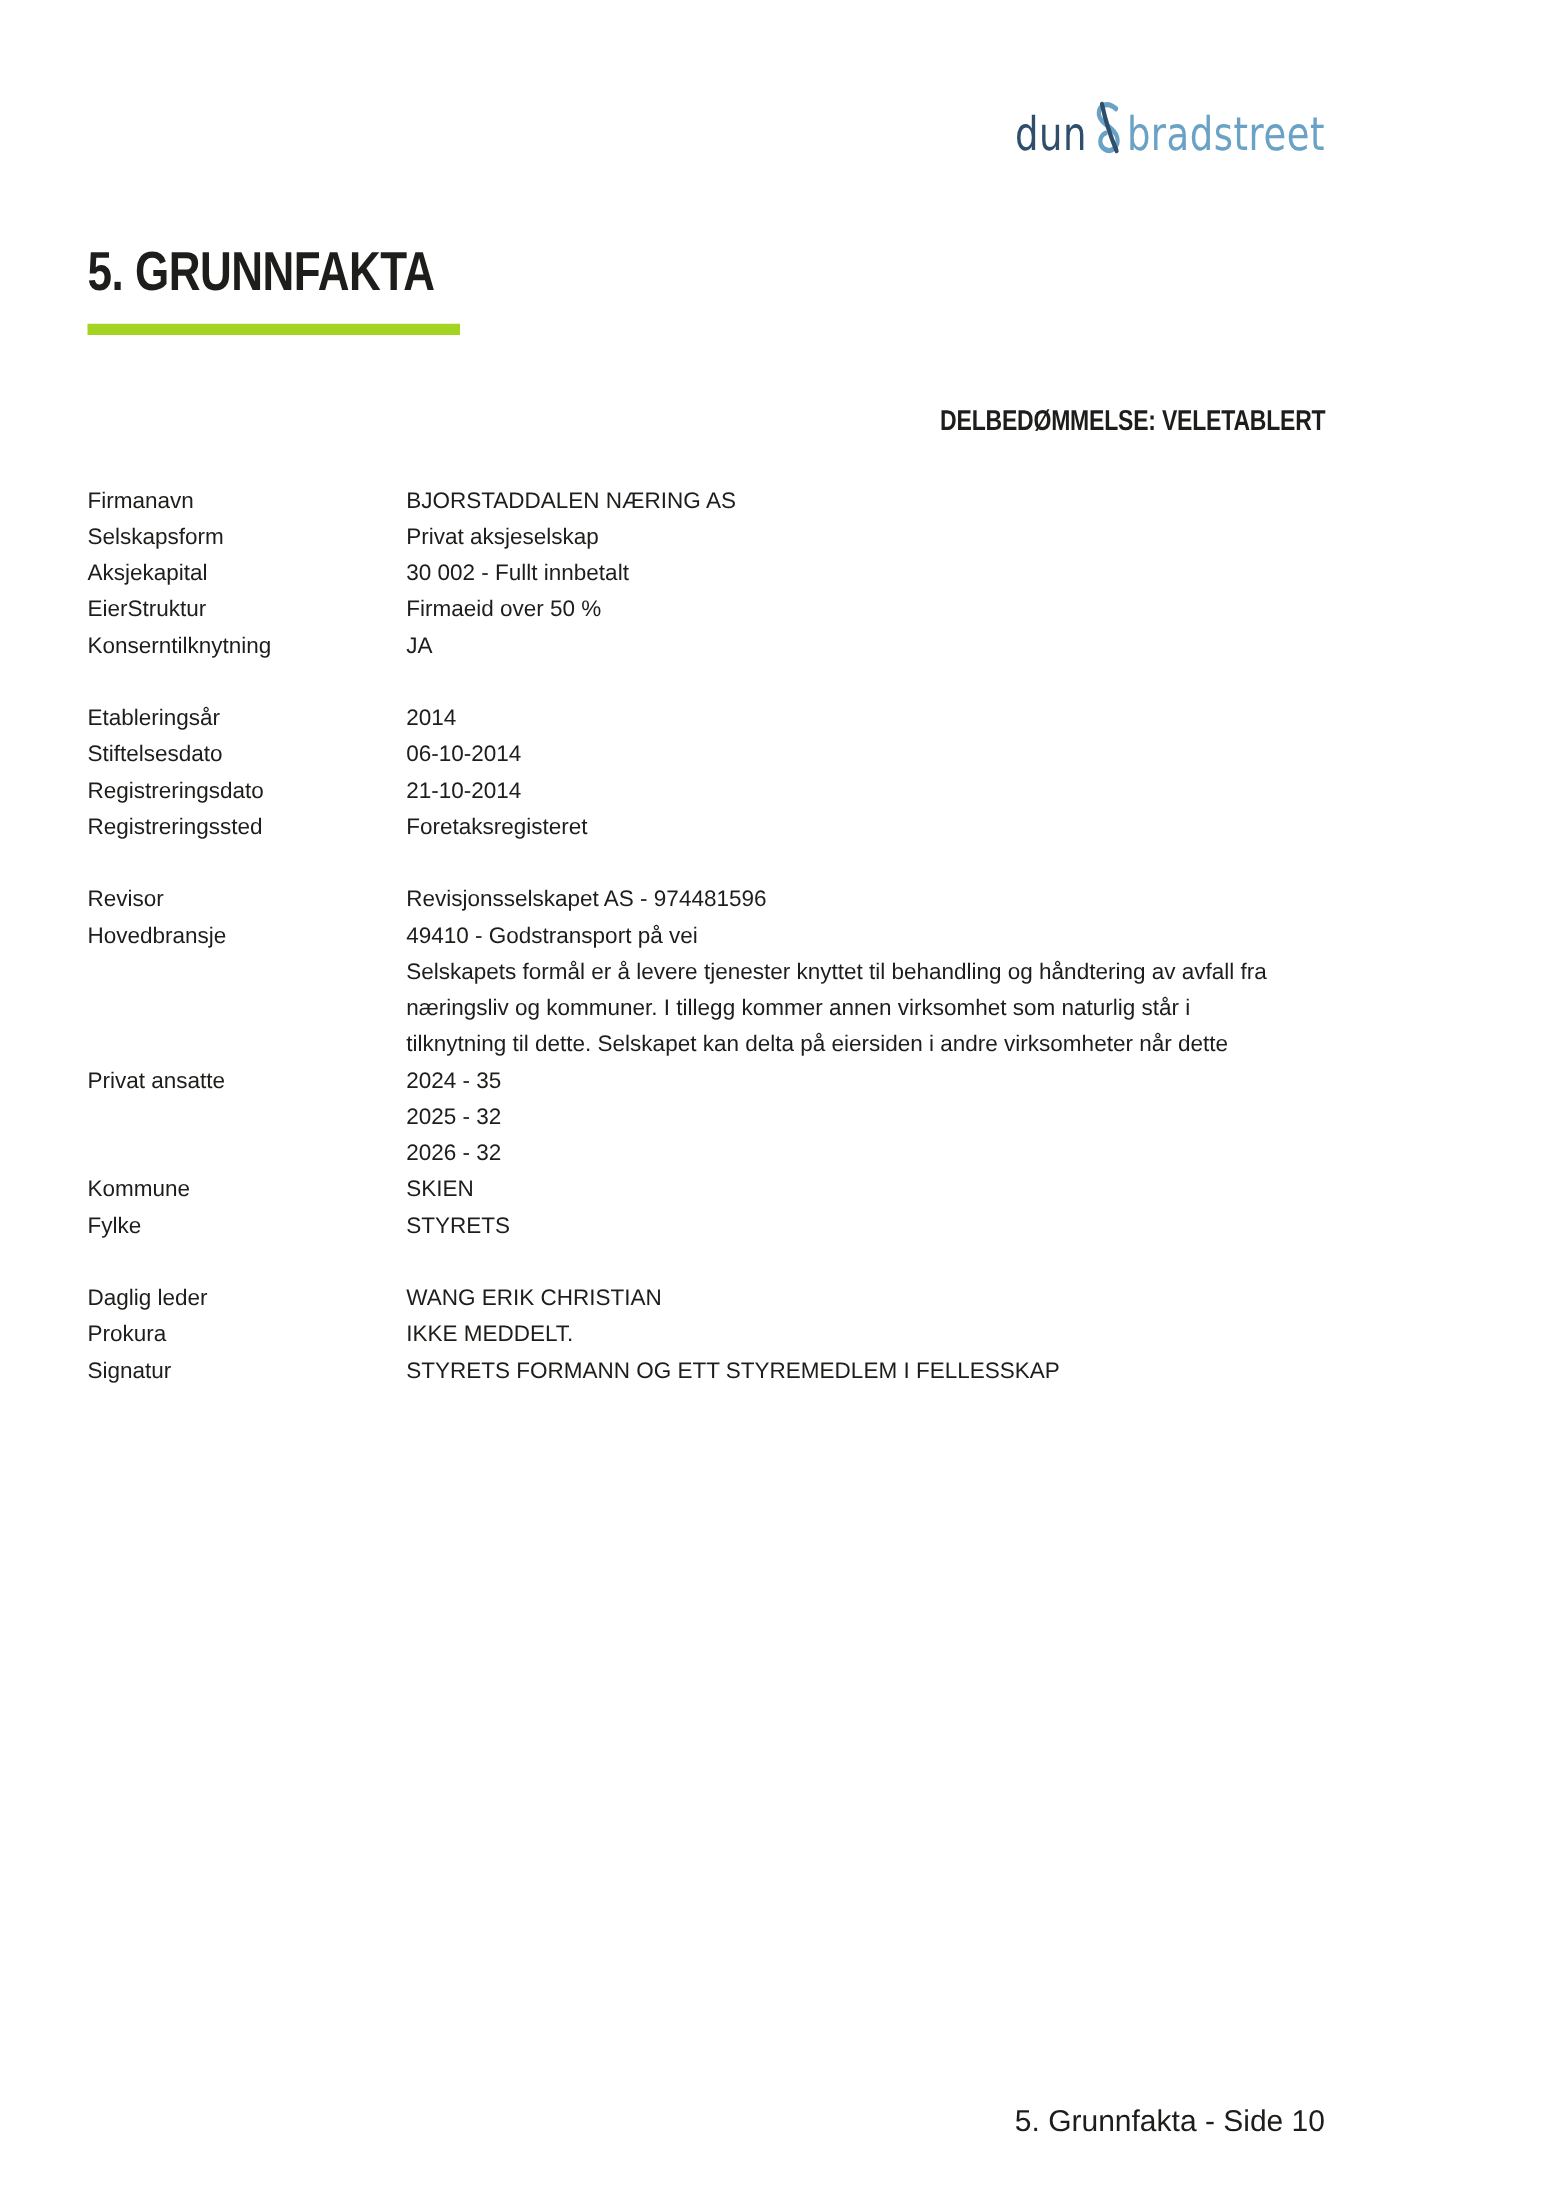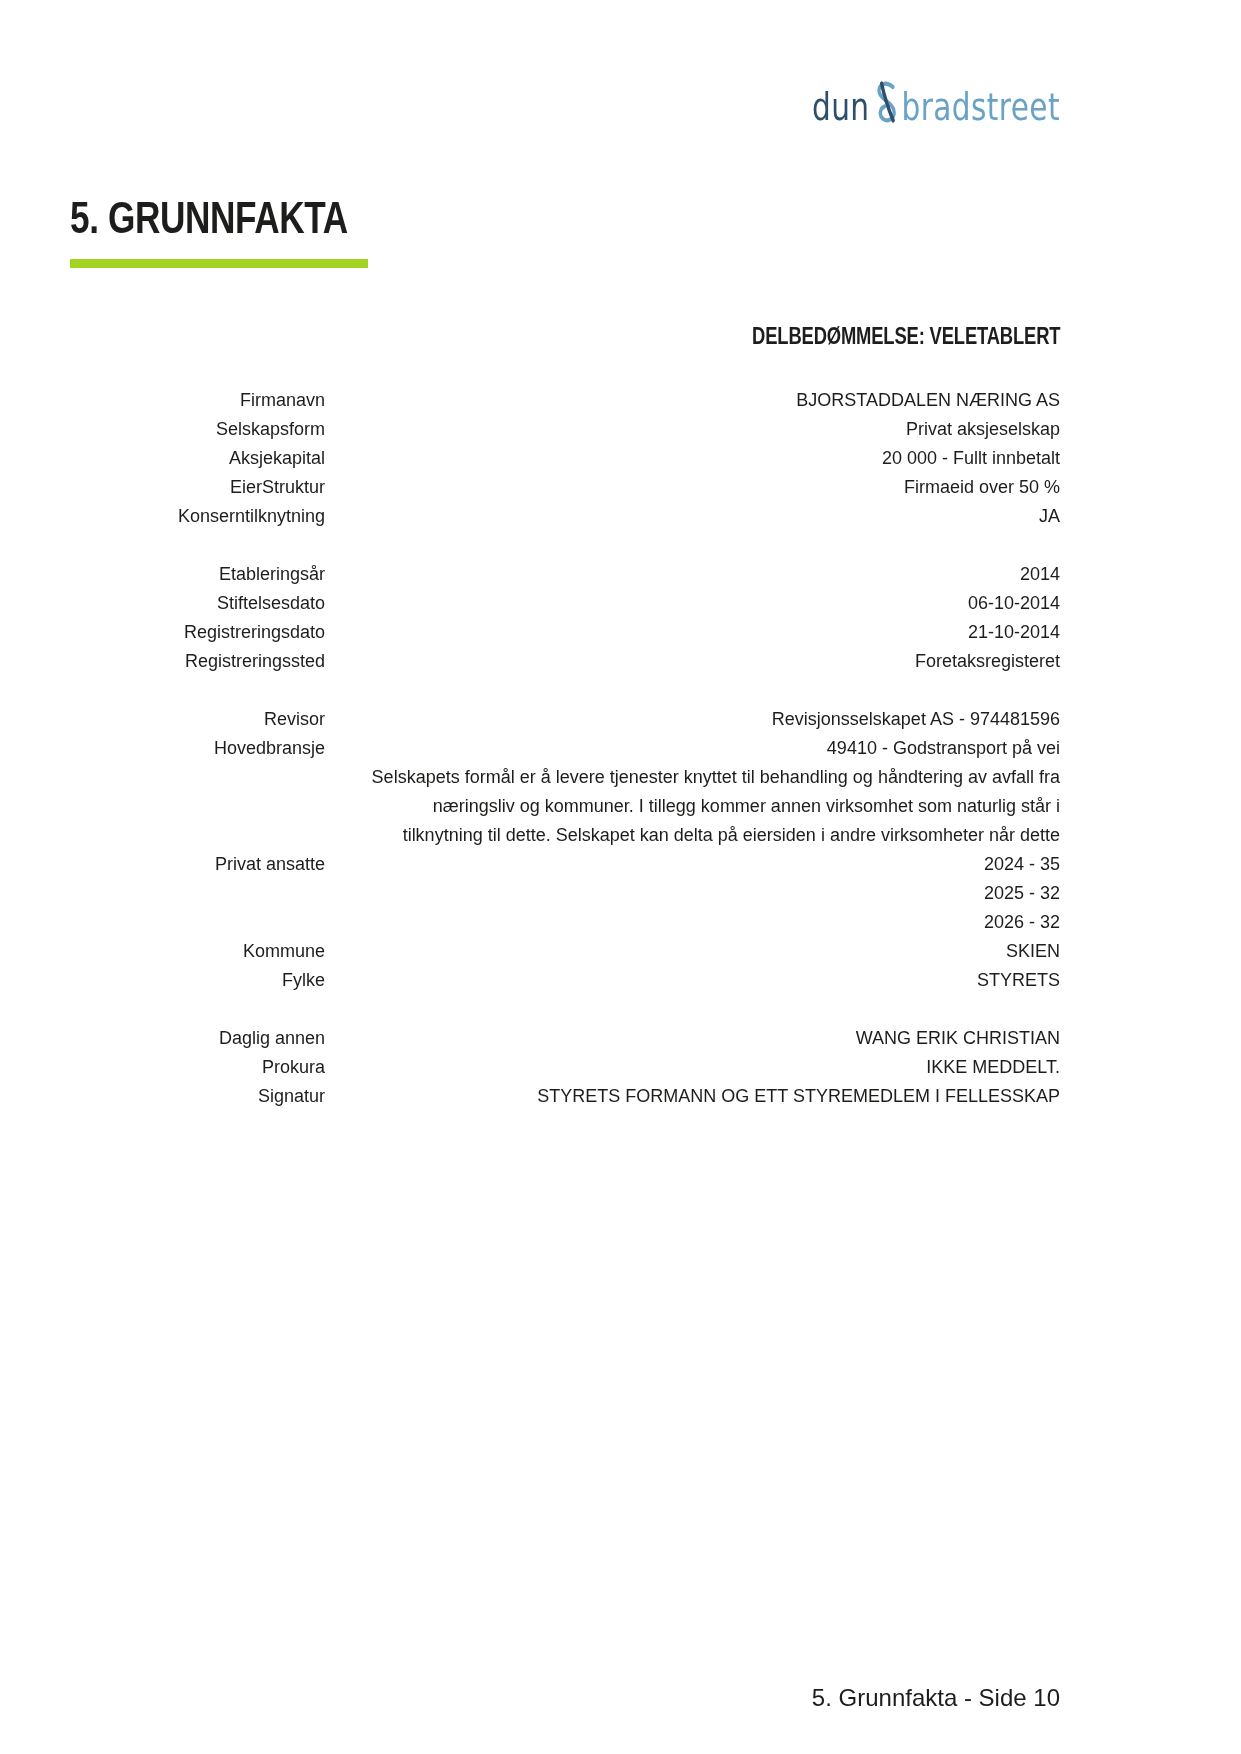--- a/index.html
+++ b/index.html
@@ -49,21 +49,21 @@
     white-space:nowrap; color:#1d1d1b;
   }
 
   
   .facts {
     position:absolute; left:70px; top:386px; width:990px;
     font-size:18px; line-height:29px;
   }
   .facts .group { margin-bottom:29px; }
   .facts .group:last-child { margin-bottom:0; }
-  .row { display:flex; align-items:flex-start;text-align:right; }
+  .row { display:flex; align-items:flex-start; }
   .flabel { flex:0 0 255px; }
   .fvalue { flex:1 1 auto; }
 
   
   .footer {
     position:absolute; top:1684px; right:181px;
     font-size:24px;
   }
 </style>
 </head>
@@ -91,21 +91,21 @@
       <div class="row">
         <div class="flabel">Firmanavn</div>
         <div class="fvalue">BJORSTADDALEN NÆRING AS</div>
       </div>
       <div class="row">
         <div class="flabel">Selskapsform</div>
         <div class="fvalue">Privat aksjeselskap</div>
       </div>
       <div class="row">
         <div class="flabel">Aksjekapital</div>
-        <div class="fvalue">20 000 - Fullt innbetalt</div>
+        <div class="fvalue">30 002 - Fullt innbetalt</div>
       </div>
       <div class="row">
         <div class="flabel">EierStruktur</div>
         <div class="fvalue">Firmaeid over 50 %</div>
       </div>
       <div class="row">
         <div class="flabel">Konserntilknytning</div>
         <div class="fvalue">JA</div>
       </div>
     </div>
@@ -166,21 +166,21 @@
         <div class="fvalue">SKIEN</div>
       </div>
       <div class="row">
         <div class="flabel">Fylke</div>
         <div class="fvalue">STYRETS</div>
       </div>
     </div>
 
     <div class="group">
       <div class="row">
-        <div class="flabel">Daglig annen</div>
+        <div class="flabel">Daglig leder</div>
         <div class="fvalue">WANG ERIK CHRISTIAN</div>
       </div>
       <div class="row">
         <div class="flabel">Prokura</div>
         <div class="fvalue">IKKE MEDDELT.</div>
       </div>
       <div class="row">
         <div class="flabel">Signatur</div>
         <div class="fvalue">STYRETS FORMANN OG ETT STYREMEDLEM I FELLESSKAP</div>
       </div>

